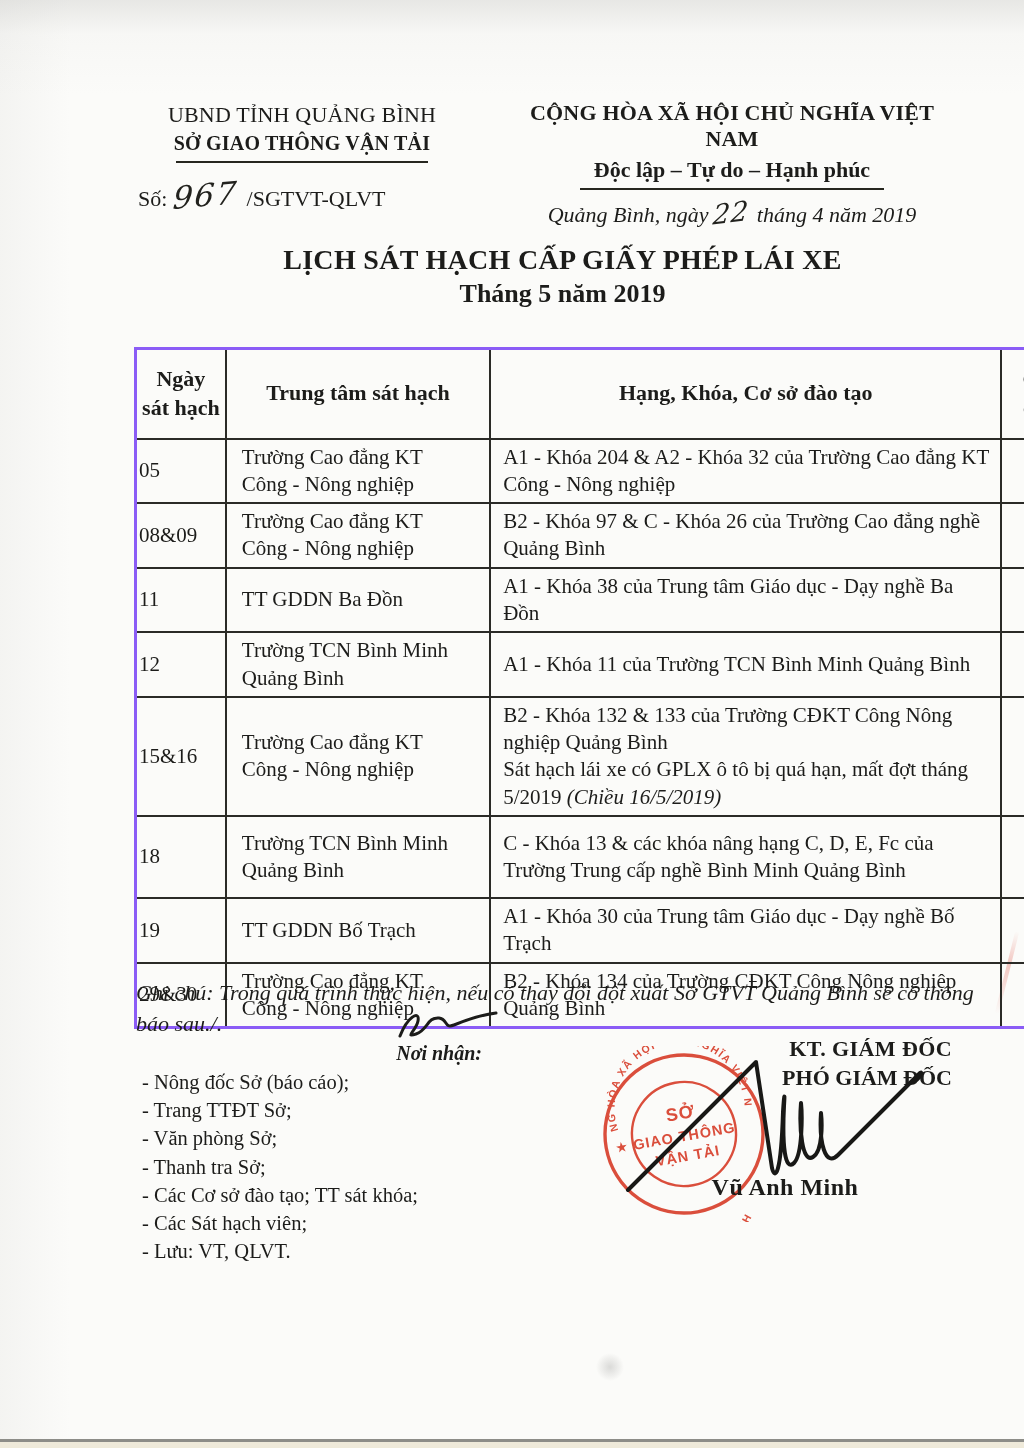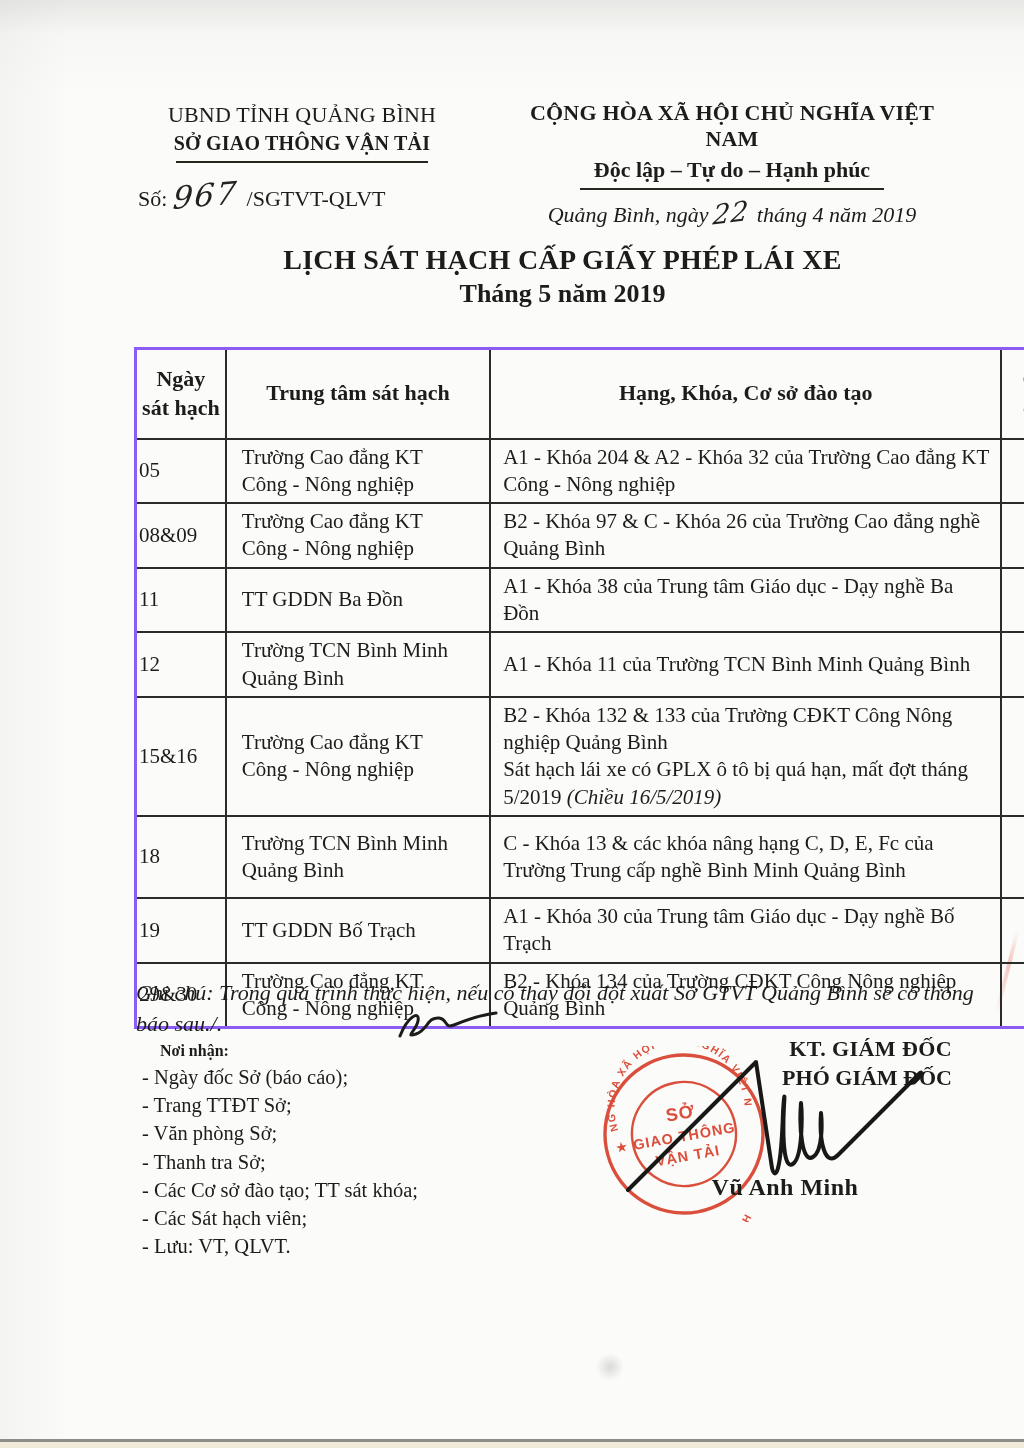--- a/index.html
+++ b/index.html
@@ -71,21 +71,21 @@
   td.col-note   { padding:2px; }
   .it { font-style:italic; }
 
   .note-line {
     position:absolute; left:136px; top:978px; width:850px; z-index:1;
     font-style:italic; font-size:22px; line-height:1.40;
   }
   .initial-svg { position:absolute; left:390px; top:1004px; z-index:2; }
 
   .recipients { position:absolute; left:142px; top:1042px; width:340px; z-index:1; }
-  .recipients-title { font-size:16px; font-weight:bold; margin-left:18px; }
+  .recipients-title { font-size:20px; font-weight:bold; font-style:italic; margin-left:18px;text-align:right; }
   .recipients ul { list-style:none; margin-top:5px; }
   .recipients li { font-size:20.5px; line-height:1.23; margin-top:3px; }
 
   .sign-block { position:absolute; left:600px; top:1036px; width:352px; text-align:right; z-index:3; }
   .sign-title1 { font-size:22px; font-weight:bold; letter-spacing:.4px; }
   .sign-title2 { font-size:22px; font-weight:bold; margin-top:3px; }
   .sign-name {
     position:absolute; left:635px; top:1174px; width:300px; text-align:center;
     font-size:24px; font-weight:bold; z-index:3; letter-spacing:.5px;
   }
@@ -190,21 +190,21 @@
 
 <div class="note-line">Ghi chú: Trong quá trình thực hiện, nếu có thay đổi đột xuất Sở GTVT Quảng Bình sẽ có thông báo sau./.</div>
 
 <svg class="initial-svg" width="115" height="42" viewBox="0 0 115 42">
   <path d="M10 32 C18 12 30 6 28 17 C26 27 14 34 26 30 C38 26 37 13 49 14 C58 15 54 25 64 21 C76 16 90 11 106 9" fill="none" stroke="#1c1c1a" stroke-width="3" stroke-linecap="round"></path>
 </svg>
 
 <div class="recipients">
   <div class="recipients-title">Nơi nhận:</div>
   <ul>
-      <li>- Ngày đốc Sở (báo cáo);</li>
+      <li>- Nông đốc Sở (báo cáo);</li>
       <li>- Trang TTĐT Sở;</li>
       <li>- Văn phòng Sở;</li>
       <li>- Thanh tra Sở;</li>
       <li>- Các Cơ sở đào tạo; TT sát khóa;</li>
       <li>- Các Sát hạch viên;</li>
       <li>- Lưu: VT, QLVT.</li>
     </ul>
 </div>
 
 <svg class="stamp-svg" width="176" height="176" viewBox="0 0 176 176">

